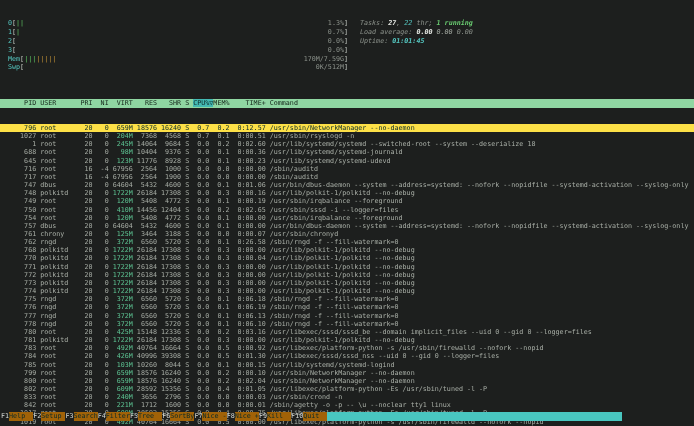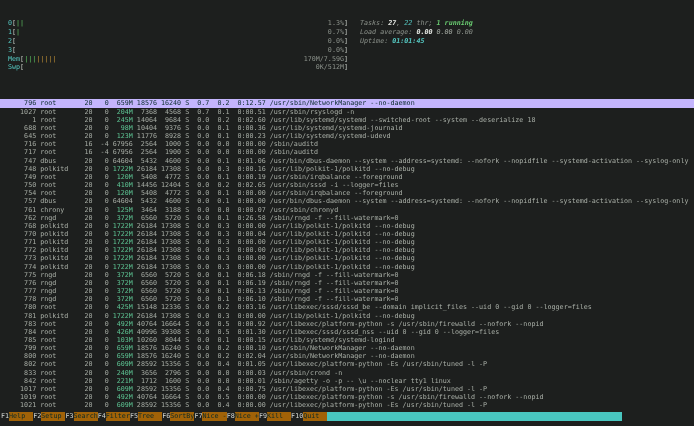--- a/index.html
+++ b/index.html
@@ -31,31 +31,32 @@
   
   .thead{
     background:#8fd6a2;color:#122318;
     margin-left:-8px;padding-left:8px;width:694px;box-sizing:border-box;
     height:8.17px;
   }
   .thead .sortcol{background:#43b9b2;color:#0c2725;}
   .rows{}
   .prow{height:8.17px;margin-left:-8px;padding-left:8px;width:694px;box-sizing:border-box;overflow:hidden;}
   .prow .mv{color:#5ec795;}
-  .prow.selected{background:#c4b5fd;color:#082a2b;}
+  .prow.selected{background:#fde047;color:#082a2b;}
   .prow.selected .mv{color:#082a2b;}
   
   .fnbar{position:absolute;left:0;top:412px;width:694px;height:8.6px;display:flex;line-height:8.6px;padding-left:1px;box-sizing:border-box;}
   .fkey{color:#d8dbd6;}
   .flabel{background:#a16207;color:#0b2b28;}
   .ffill{background:#49c6c0;width:295px;height:8.6px;}
 </style>
 </head>
 <body>
 
 <div class="terminal">
   <div class="meters">
     <div class="meters-left"><div class="meter"><span class="cy">0</span><span class="brk">[</span><span class="barbox"><span class="bar-g">||</span><span class="bar-y"></span></span><span class="val">1.3%</span><span class="brk">]</span></div><div class="meter"><span class="cy">1</span><span class="brk">[</span><span class="barbox"><span class="bar-g">|</span><span class="bar-y"></span></span><span class="val">0.7%</span><span class="brk">]</span></div><div class="meter"><span class="cy">2</span><span class="brk">[</span><span class="barbox"><span class="bar-g"></span><span class="bar-y"></span></span><span class="val">0.0%</span><span class="brk">]</span></div><div class="meter"><span class="cy">3</span><span class="brk">[</span><span class="barbox"><span class="bar-g"></span><span class="bar-y"></span></span><span class="val">0.0%</span><span class="brk">]</span></div><div class="meter"><span class="cy">Mem</span><span class="brk">[</span><span class="barbox"><span class="bar-g">|||</span><span class="bar-y">|||||</span></span><span class="val">170M/7.59G</span><span class="brk">]</span></div><div class="meter"><span class="cy">Swp</span><span class="brk">[</span><span class="barbox"><span class="bar-g"></span><span class="bar-y"></span></span><span class="val">0K/512M</span><span class="brk">]</span></div></div>
     <div class="meters-right"><div><span class="dim">Tasks: </span><span class="wb">27</span><span class="dim">, </span><span class="cy">22</span><span class="dim"> thr; </span><span class="grb">1 running</span></div><div><span class="dim">Load average: </span><span class="wb">0.00 </span><span class="def">0.00 </span><span class="dim">0.00</span></div><div><span class="dim">Uptime: </span><span class="cyb">01:01:45</span></div></div>
   </div>
+  <div class="thead"><span>    PID USER      PRI  NI  VIRT   RES   SHR S </span><span class="sortcol">CPU%▽</span><span>MEM%    TIME+ Command</span></div>
   <div class="rows"><div class="prow selected">    796 root       20   0 <span class="mv"> 659M</span> 18576 16240 S  0.7  0.2  0:12.57 /usr/sbin/NetworkManager --no-daemon</div><div class="prow">   1027 root       20   0 <span class="mv"> 204M</span>  7368  4568 S  0.7  0.1  0:00.51 /usr/sbin/rsyslogd -n</div><div class="prow">      1 root       20   0 <span class="mv"> 245M</span> 14064  9684 S  0.0  0.2  0:02.60 /usr/lib/systemd/systemd --switched-root --system --deserialize 18</div><div class="prow">    688 root       20   0 <span class="mv">  98M</span> 10404  9376 S  0.0  0.1  0:00.36 /usr/lib/systemd/systemd-journald</div><div class="prow">    645 root       20   0 <span class="mv"> 123M</span> 11776  8928 S  0.0  0.1  0:00.23 /usr/lib/systemd/systemd-udevd</div><div class="prow">    716 root       16  -4 67956  2564  1000 S  0.0  0.0  0:00.00 /sbin/auditd</div><div class="prow">    717 root       16  -4 67956  2564  1900 S  0.0  0.0  0:00.00 /sbin/auditd</div><div class="prow">    747 dbus       20   0 64604  5432  4600 S  0.0  0.1  0:01.06 /usr/bin/dbus-daemon --system --address=systemd: --nofork --nopidfile --systemd-activation --syslog-only</div><div class="prow">    748 polkitd    20   0 <span class="mv">1722M</span> 26184 17308 S  0.0  0.3  0:00.16 /usr/lib/polkit-1/polkitd --no-debug</div><div class="prow">    749 root       20   0 <span class="mv"> 120M</span>  5408  4772 S  0.0  0.1  0:00.19 /usr/sbin/irqbalance --foreground</div><div class="prow">    750 root       20   0 <span class="mv"> 410M</span> 14456 12404 S  0.0  0.2  0:02.65 /usr/sbin/sssd -i --logger=files</div><div class="prow">    754 root       20   0 <span class="mv"> 120M</span>  5408  4772 S  0.0  0.1  0:00.00 /usr/sbin/irqbalance --foreground</div><div class="prow">    757 dbus       20   0 64604  5432  4600 S  0.0  0.1  0:00.00 /usr/bin/dbus-daemon --system --address=systemd: --nofork --nopidfile --systemd-activation --syslog-only</div><div class="prow">    761 chrony     20   0 <span class="mv"> 125M</span>  3464  3188 S  0.0  0.0  0:00.07 /usr/sbin/chronyd</div><div class="prow">    762 rngd       20   0 <span class="mv"> 372M</span>  6560  5720 S  0.0  0.1  0:26.58 /sbin/rngd -f --fill-watermark=0</div><div class="prow">    768 polkitd    20   0 <span class="mv">1722M</span> 26184 17308 S  0.0  0.3  0:00.00 /usr/lib/polkit-1/polkitd --no-debug</div><div class="prow">    770 polkitd    20   0 <span class="mv">1722M</span> 26184 17308 S  0.0  0.3  0:00.04 /usr/lib/polkit-1/polkitd --no-debug</div><div class="prow">    771 polkitd    20   0 <span class="mv">1722M</span> 26184 17308 S  0.0  0.3  0:00.00 /usr/lib/polkit-1/polkitd --no-debug</div><div class="prow">    772 polkitd    20   0 <span class="mv">1722M</span> 26184 17308 S  0.0  0.3  0:00.00 /usr/lib/polkit-1/polkitd --no-debug</div><div class="prow">    773 polkitd    20   0 <span class="mv">1722M</span> 26184 17308 S  0.0  0.3  0:00.00 /usr/lib/polkit-1/polkitd --no-debug</div><div class="prow">    774 polkitd    20   0 <span class="mv">1722M</span> 26184 17308 S  0.0  0.3  0:00.00 /usr/lib/polkit-1/polkitd --no-debug</div><div class="prow">    775 rngd       20   0 <span class="mv"> 372M</span>  6560  5720 S  0.0  0.1  0:06.18 /sbin/rngd -f --fill-watermark=0</div><div class="prow">    776 rngd       20   0 <span class="mv"> 372M</span>  6560  5720 S  0.0  0.1  0:06.19 /sbin/rngd -f --fill-watermark=0</div><div class="prow">    777 rngd       20   0 <span class="mv"> 372M</span>  6560  5720 S  0.0  0.1  0:06.13 /sbin/rngd -f --fill-watermark=0</div><div class="prow">    778 rngd       20   0 <span class="mv"> 372M</span>  6560  5720 S  0.0  0.1  0:06.10 /sbin/rngd -f --fill-watermark=0</div><div class="prow">    780 root       20   0 <span class="mv"> 425M</span> 15148 12336 S  0.0  0.2  0:03.16 /usr/libexec/sssd/sssd_be --domain implicit_files --uid 0 --gid 0 --logger=files</div><div class="prow">    781 polkitd    20   0 <span class="mv">1722M</span> 26184 17308 S  0.0  0.3  0:00.00 /usr/lib/polkit-1/polkitd --no-debug</div><div class="prow">    783 root       20   0 <span class="mv"> 492M</span> 40764 16664 S  0.0  0.5  0:00.92 /usr/libexec/platform-python -s /usr/sbin/firewalld --nofork --nopid</div><div class="prow">    784 root       20   0 <span class="mv"> 426M</span> 40996 39308 S  0.0  0.5  0:01.30 /usr/libexec/sssd/sssd_nss --uid 0 --gid 0 --logger=files</div><div class="prow">    785 root       20   0 <span class="mv"> 103M</span> 10260  8044 S  0.0  0.1  0:00.15 /usr/lib/systemd/systemd-logind</div><div class="prow">    799 root       20   0 <span class="mv"> 659M</span> 18576 16240 S  0.0  0.2  0:00.10 /usr/sbin/NetworkManager --no-daemon</div><div class="prow">    800 root       20   0 <span class="mv"> 659M</span> 18576 16240 S  0.0  0.2  0:02.04 /usr/sbin/NetworkManager --no-daemon</div><div class="prow">    802 root       20   0 <span class="mv"> 609M</span> 28592 15356 S  0.0  0.4  0:01.05 /usr/libexec/platform-python -Es /usr/sbin/tuned -l -P</div><div class="prow">    833 root       20   0 <span class="mv"> 240M</span>  3656  2796 S  0.0  0.0  0:00.03 /usr/sbin/crond -n</div><div class="prow">    842 root       20   0 <span class="mv"> 221M</span>  1712  1600 S  0.0  0.0  0:00.01 /sbin/agetty -o -p -- \u --noclear tty1 linux</div><div class="prow">   1017 root       20   0 <span class="mv"> 609M</span> 28592 15356 S  0.0  0.4  0:00.75 /usr/libexec/platform-python -Es /usr/sbin/tuned -l -P</div><div class="prow">   1019 root       20   0 <span class="mv"> 492M</span> 40764 16664 S  0.0  0.5  0:00.00 /usr/libexec/platform-python -s /usr/sbin/firewalld --nofork --nopid</div><div class="prow">   1021 root       20   0 <span class="mv"> 609M</span> 28592 15356 S  0.0  0.4  0:00.00 /usr/libexec/platform-python -Es /usr/sbin/tuned -l -P</div></div>
   <div class="fnbar"><span class="fkey">F1</span><span class="flabel">Help  </span><span class="fkey">F2</span><span class="flabel">Setup </span><span class="fkey">F3</span><span class="flabel">Search</span><span class="fkey">F4</span><span class="flabel">Filter</span><span class="fkey">F5</span><span class="flabel">Tree  </span><span class="fkey">F6</span><span class="flabel">SortBy</span><span class="fkey">F7</span><span class="flabel">Nice -</span><span class="fkey">F8</span><span class="flabel">Nice +</span><span class="fkey">F9</span><span class="flabel">Kill  </span><span class="fkey">F10</span><span class="flabel">Quit  </span><span class="ffill"></span></div>
 </div>
 
 </body></html>

